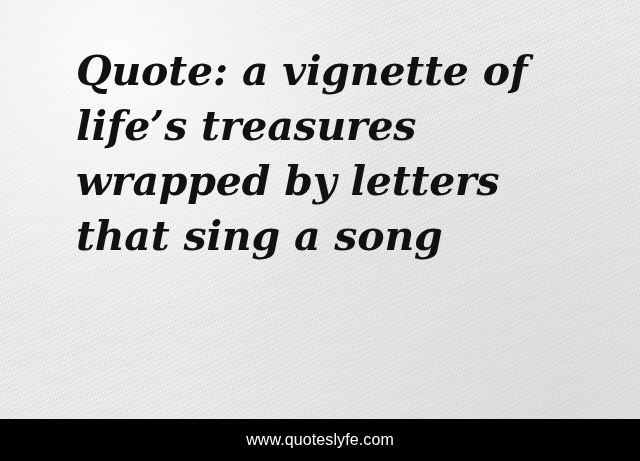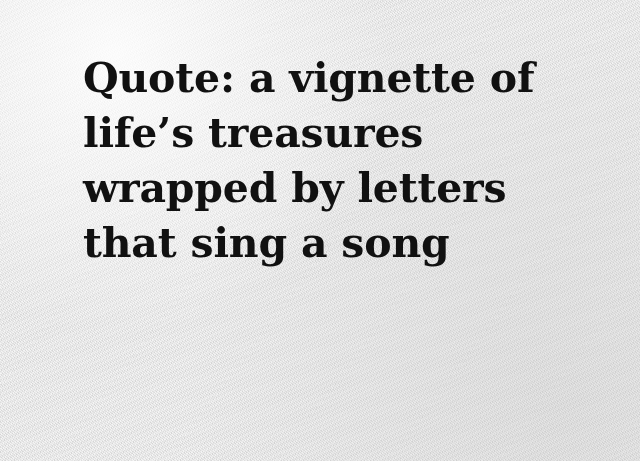--- a/index.html
+++ b/index.html
@@ -38,23 +38,24 @@
   }
 
   .quote-body {
     position: absolute;
     left: 76px;
     top: 44px;
     width: 510px;
   }
 
   .quote-text {
-    margin: 7px;
+    margin: 0;
     font-family: "DejaVu Serif", "Liberation Serif", serif;
     font-weight: bold;
+    font-style: italic;
     font-size: 41px;
     line-height: 55px;
     letter-spacing: -0.2px;
     color: #111111;
     white-space: pre-line;
   }
 
   .quote-author {
     position: absolute;
     left: 76px;
@@ -94,14 +95,17 @@
 
 <div class="quote-card">
 
   <div class="paper-texture"></div>
 
   <div class="quote-body">
     <p class="quote-text">Quote: a vignette of life’s treasures wrapped by letters that sing a song</p>
   </div>
 
 
+  <div class="site-footer">
+    <span class="site-footer-url">www.quoteslyfe.com</span>
+  </div>
 
 </div>
 
 </body></html>

